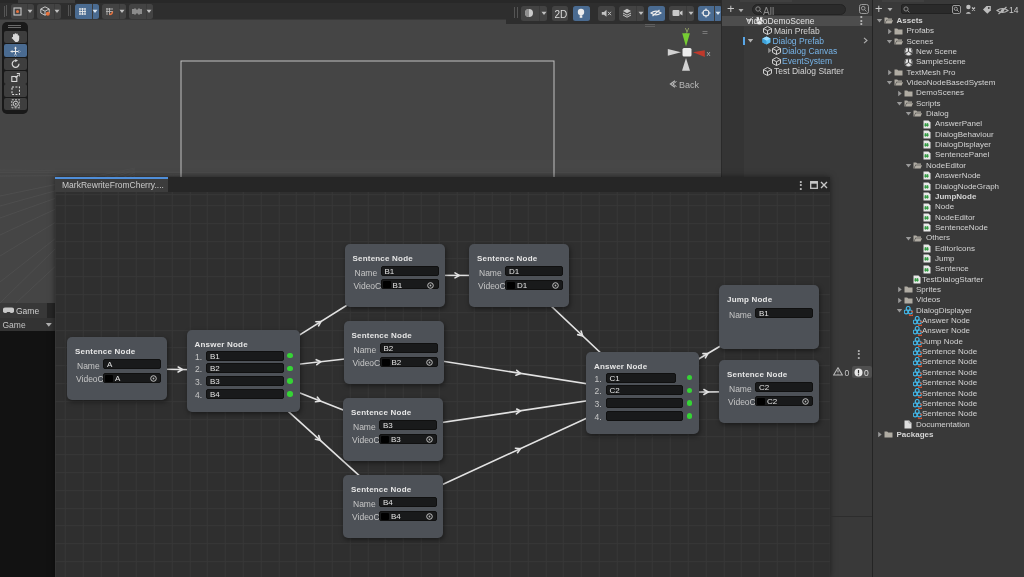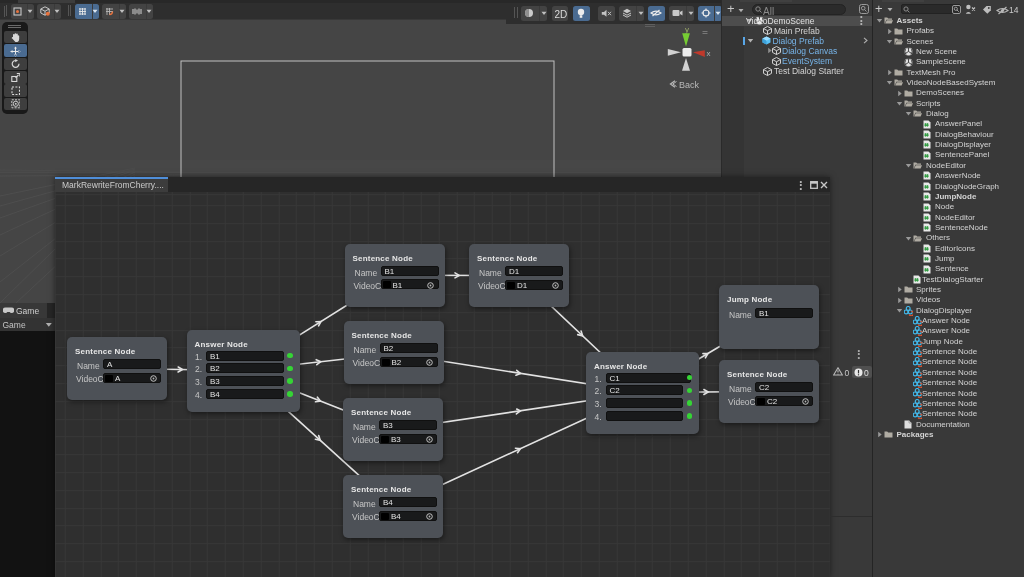--- a/index.html
+++ b/index.html
@@ -717,21 +717,21 @@
  <div class="nlabel" style="left:8.5px;top:47.6px">3.</div>
  <div class="nfield" style="left:19.5px;top:46.6px;width:77.5px;height:10.2px;line-height:9.5px;padding-left:3px">B3</div>
  <span style="position:absolute;left:100.7px;top:48.9px;width:5.6px;height:5.6px;border-radius:50%;background:#35d435"></span>
  <div class="nlabel" style="left:8.5px;top:60.4px">4.</div>
  <div class="nfield" style="left:19.5px;top:59.4px;width:77.5px;height:10.2px;line-height:9.5px;padding-left:3px">B4</div>
  <span style="position:absolute;left:100.7px;top:61.7px;width:5.6px;height:5.6px;border-radius:50%;background:#35d435"></span>
 </div>
 <div class="node" style="left:531.0px;top:159.5px;width:113px;height:82px">
  <div class="ntitle">Answer Node</div>
  <div class="nlabel" style="left:8.5px;top:22.0px">1.</div>
- <div class="nfield" style="left:19.5px;top:21.0px;width:85px;height:10.2px;line-height:9.5px;padding-left:3px">C1</div>
+ <div class="nfield" style="left:19.5px;top:21.0px;width:70px;height:10.2px;line-height:9.5px;padding-left:3px">C1</div>
  <span style="position:absolute;left:100.7px;top:23.3px;width:5.6px;height:5.6px;border-radius:50%;background:#35d435"></span>
  <div class="nlabel" style="left:8.5px;top:34.8px">2.</div>
  <div class="nfield" style="left:19.5px;top:33.8px;width:77.5px;height:10.2px;line-height:9.5px;padding-left:3px">C2</div>
  <span style="position:absolute;left:100.7px;top:36.1px;width:5.6px;height:5.6px;border-radius:50%;background:#35d435"></span>
  <div class="nlabel" style="left:8.5px;top:47.6px">3.</div>
  <div class="nfield" style="left:19.5px;top:46.6px;width:77.5px;height:10.2px;line-height:9.5px;padding-left:3px"></div>
  <span style="position:absolute;left:100.7px;top:48.9px;width:5.6px;height:5.6px;border-radius:50%;background:#35d435"></span>
  <div class="nlabel" style="left:8.5px;top:60.4px">4.</div>
  <div class="nfield" style="left:19.5px;top:59.4px;width:77.5px;height:10.2px;line-height:9.5px;padding-left:3px"></div>
  <span style="position:absolute;left:100.7px;top:61.7px;width:5.6px;height:5.6px;border-radius:50%;background:#35d435"></span>

